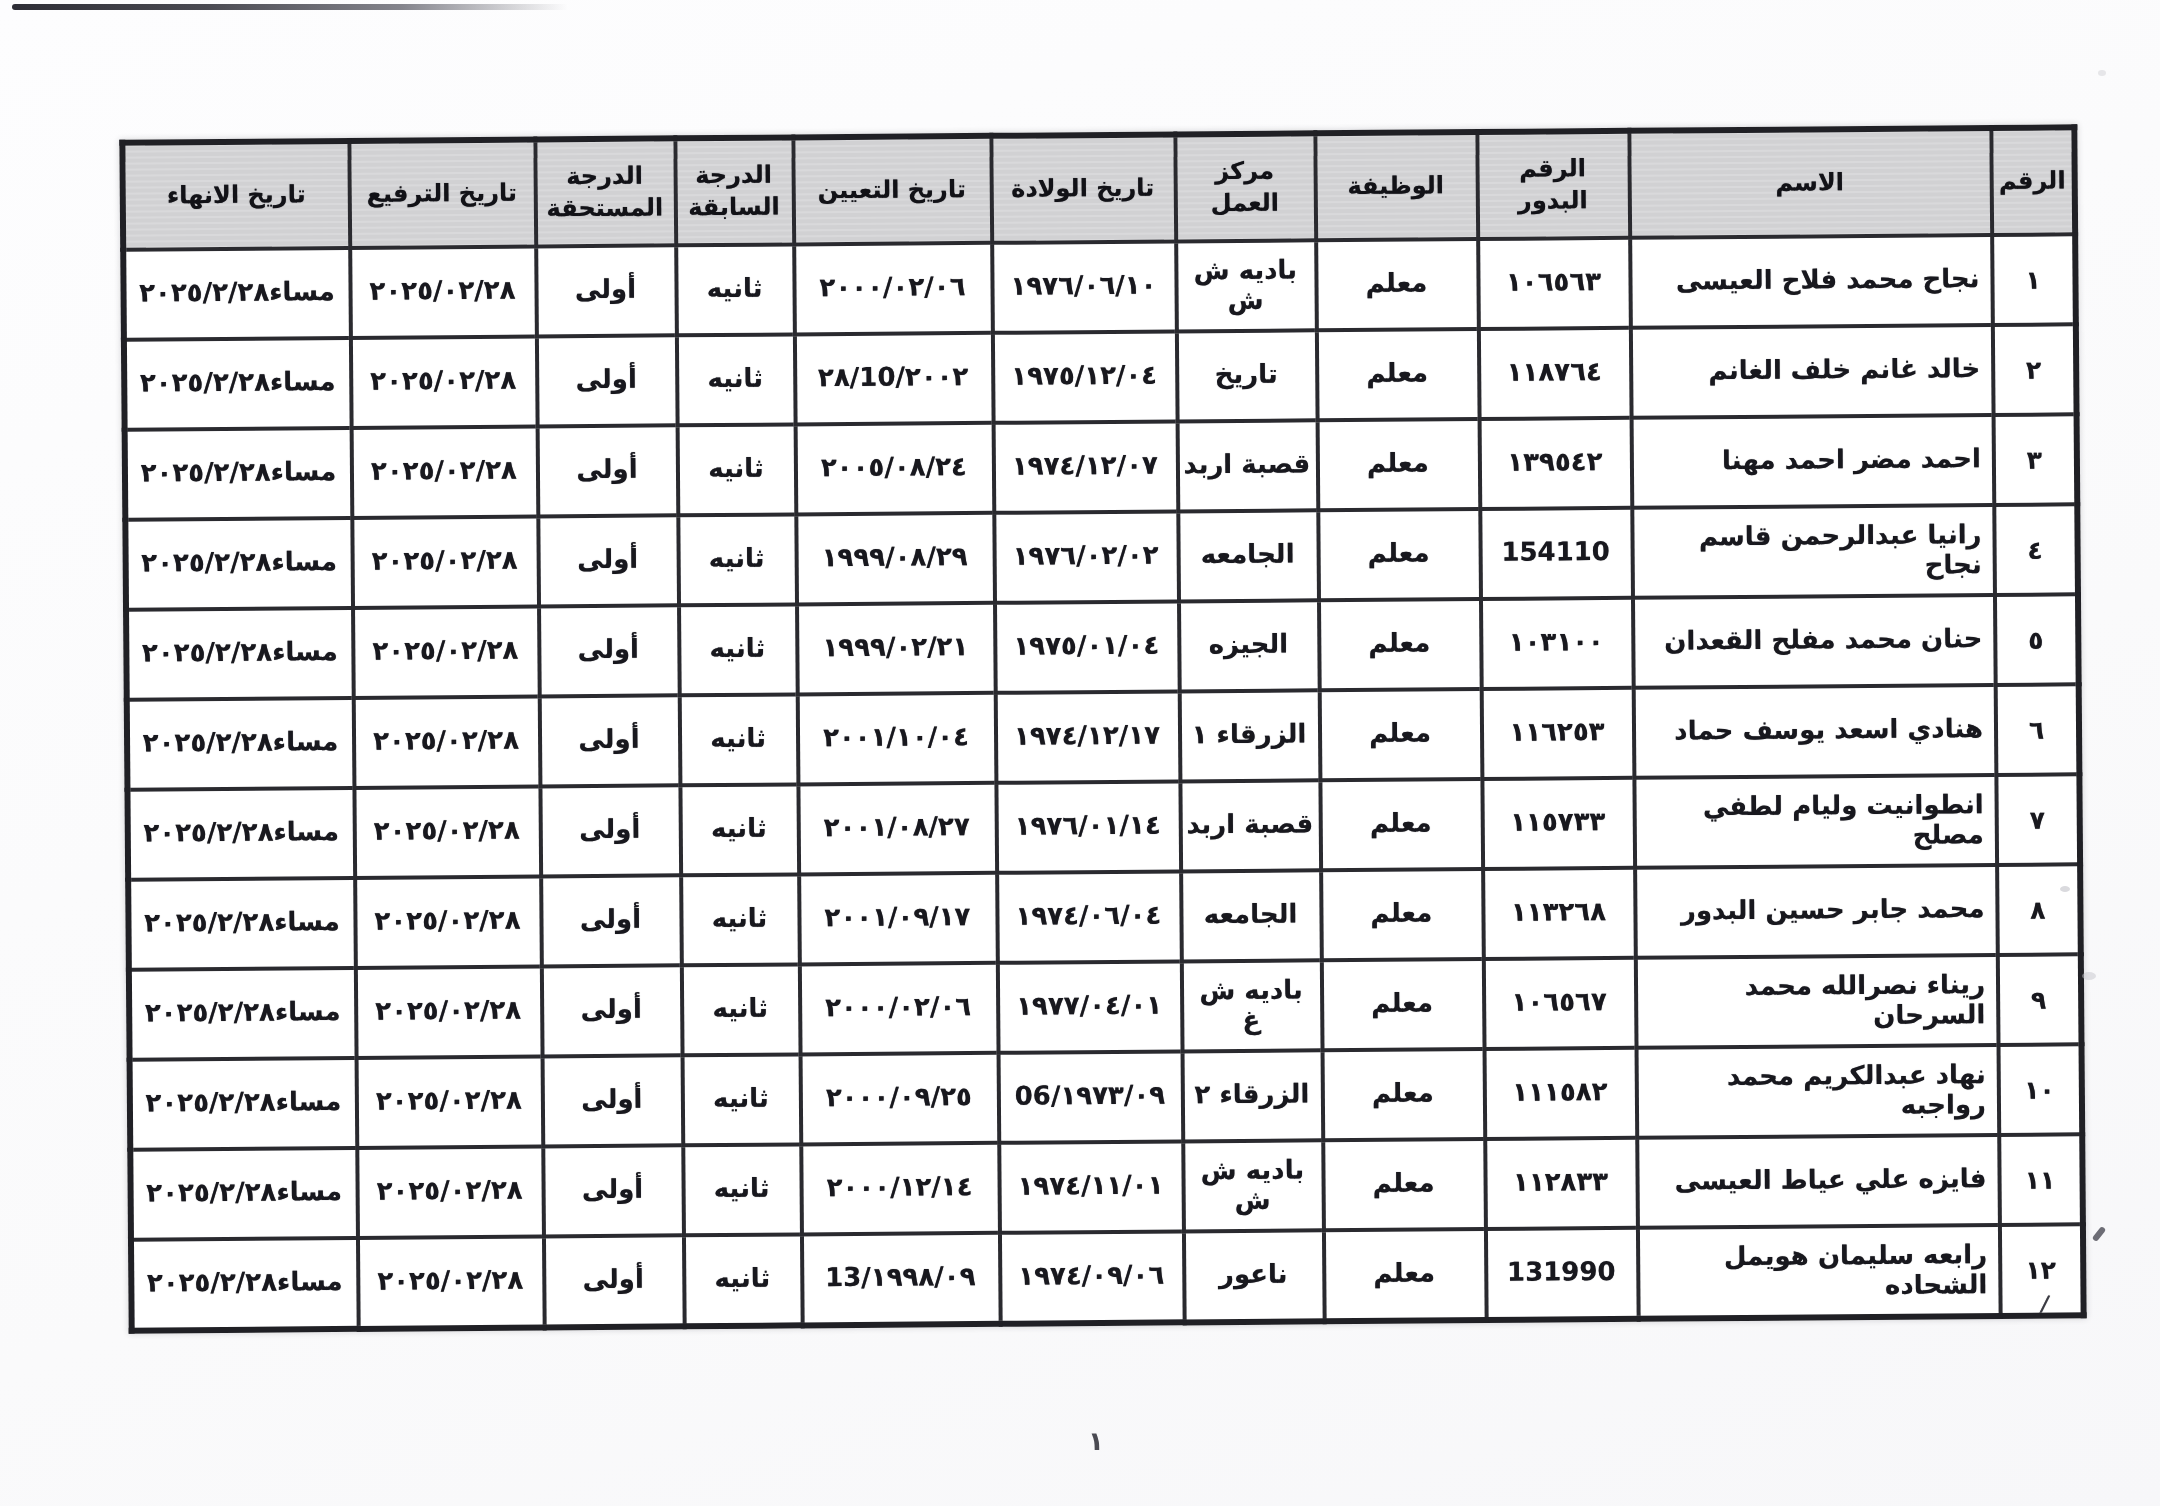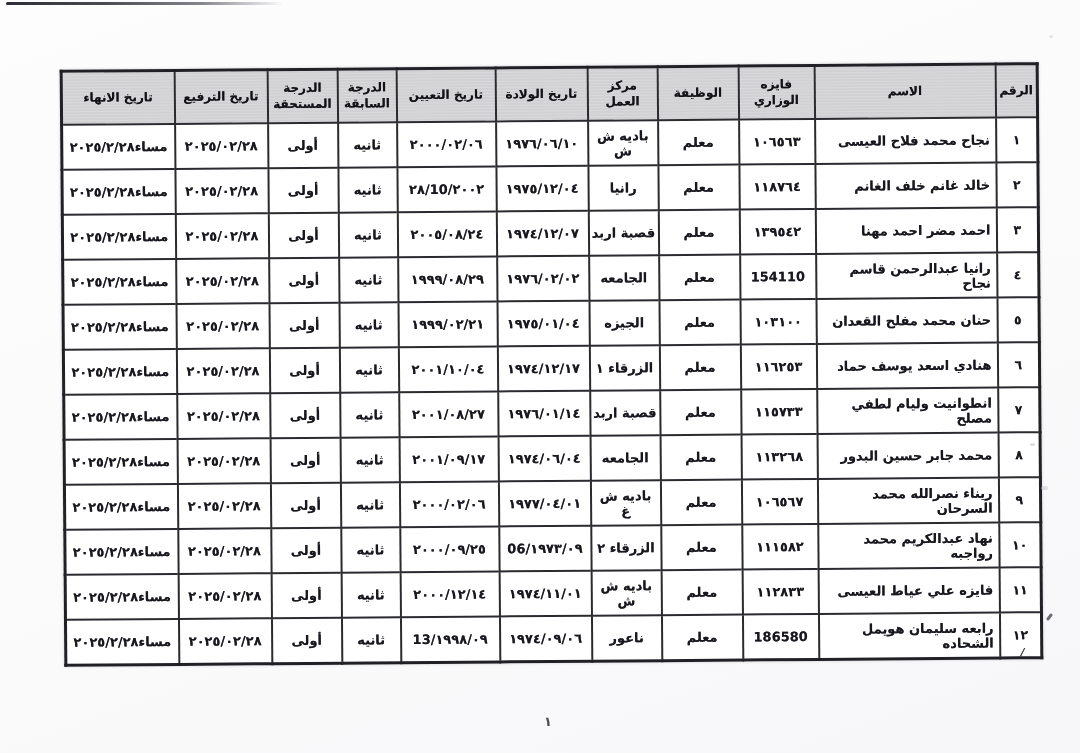--- a/index.html
+++ b/index.html
@@ -77,21 +77,21 @@
           <col style="width: 99px;">
           <col style="width: 59px;">
           <col style="width: 70px;">
           <col style="width: 93px;">
           <col style="width: 113px;">
         </colgroup>
       <thead>
         <tr id="header-row">
             <th>الرقم</th>
             <th>الاسم</th>
-            <th>فايزه الوزاري</th>
+            <th>الرقم البدور</th>
             <th>الوظيفة</th>
             <th>مركز العمل</th>
             <th>تاريخ الولادة</th>
             <th>تاريخ التعيين</th>
             <th>الدرجة السابقة</th>
             <th>الدرجة المستحقة</th>
             <th>تاريخ الترفيع</th>
             <th>تاريخ الانهاء</th>
           </tr>
       </thead>
@@ -107,21 +107,21 @@
             <td class="c-prev_grade"><span>ثانيه</span></td>
             <td class="c-due_grade"><span>أولى</span></td>
             <td class="c-promo_date"><span>٢٠٢٥/٠٢/٢٨</span></td>
             <td class="c-end_date"><span>مساء٢٠٢٥/٢/٢٨</span></td>
           </tr>
           <tr>
             <td class="c-num"><span>٢</span></td>
             <td class="c-name"><span>خالد غانم خلف الغانم</span></td>
             <td class="c-ministry_no"><span>١١٨٧٦٤</span></td>
             <td class="c-job"><span>معلم</span></td>
-            <td class="c-work_center"><span>رانيا</span></td>
+            <td class="c-work_center"><span>تاريخ</span></td>
             <td class="c-birth_date"><span>١٩٧٥/١٢/٠٤</span></td>
             <td class="c-appoint_date"><span>٢٠٠٢/10/٢٨</span></td>
             <td class="c-prev_grade"><span>ثانيه</span></td>
             <td class="c-due_grade"><span>أولى</span></td>
             <td class="c-promo_date"><span>٢٠٢٥/٠٢/٢٨</span></td>
             <td class="c-end_date"><span>مساء٢٠٢٥/٢/٢٨</span></td>
           </tr>
           <tr>
             <td class="c-num"><span>٣</span></td>
             <td class="c-name"><span>احمد مضر احمد مهنا</span></td>
@@ -235,21 +235,21 @@
             <td class="c-birth_date"><span>١٩٧٤/١١/٠١</span></td>
             <td class="c-appoint_date"><span>٢٠٠٠/١٢/١٤</span></td>
             <td class="c-prev_grade"><span>ثانيه</span></td>
             <td class="c-due_grade"><span>أولى</span></td>
             <td class="c-promo_date"><span>٢٠٢٥/٠٢/٢٨</span></td>
             <td class="c-end_date"><span>مساء٢٠٢٥/٢/٢٨</span></td>
           </tr>
           <tr>
             <td class="c-num"><span>١٢</span><span class="hand-mark">/</span></td>
             <td class="c-name"><span>رابعه سليمان هويمل الشحاده</span></td>
-            <td class="c-ministry_no"><span>186580</span></td>
+            <td class="c-ministry_no"><span>131990</span></td>
             <td class="c-job"><span>معلم</span></td>
             <td class="c-work_center"><span>ناعور</span></td>
             <td class="c-birth_date"><span>١٩٧٤/٠٩/٠٦</span></td>
             <td class="c-appoint_date"><span>١٩٩٨/٠٩/13</span></td>
             <td class="c-prev_grade"><span>ثانيه</span></td>
             <td class="c-due_grade"><span>أولى</span></td>
             <td class="c-promo_date"><span>٢٠٢٥/٠٢/٢٨</span></td>
             <td class="c-end_date"><span>مساء٢٠٢٥/٢/٢٨</span></td>
           </tr>
         </tbody>

